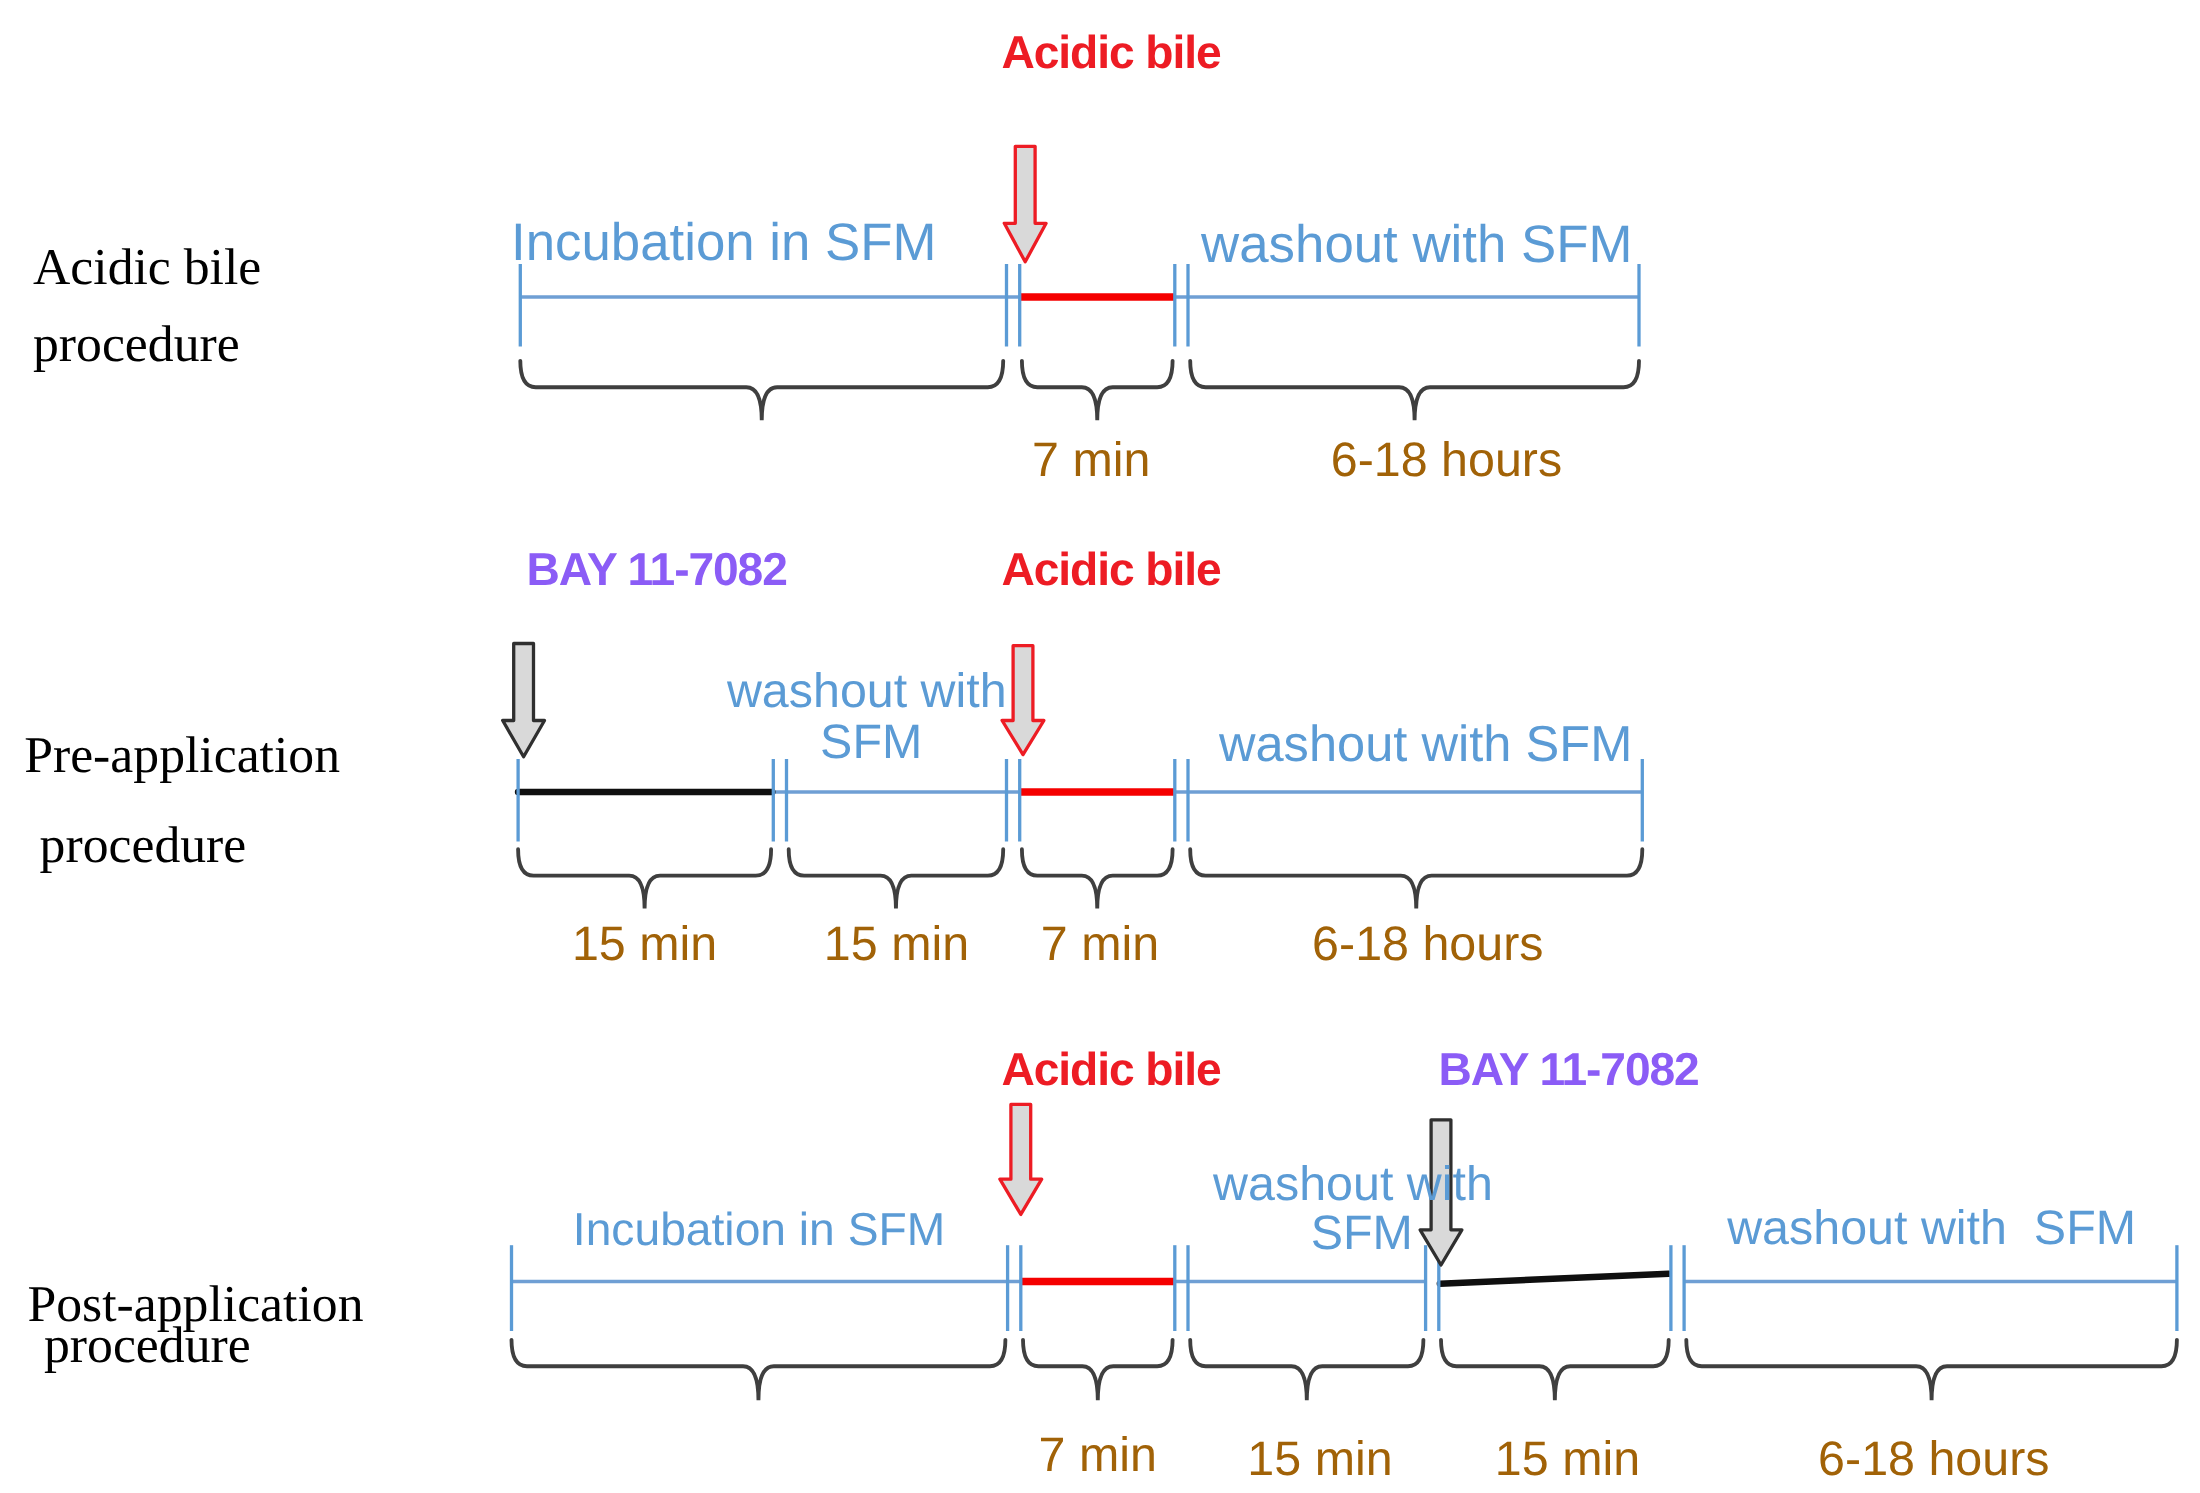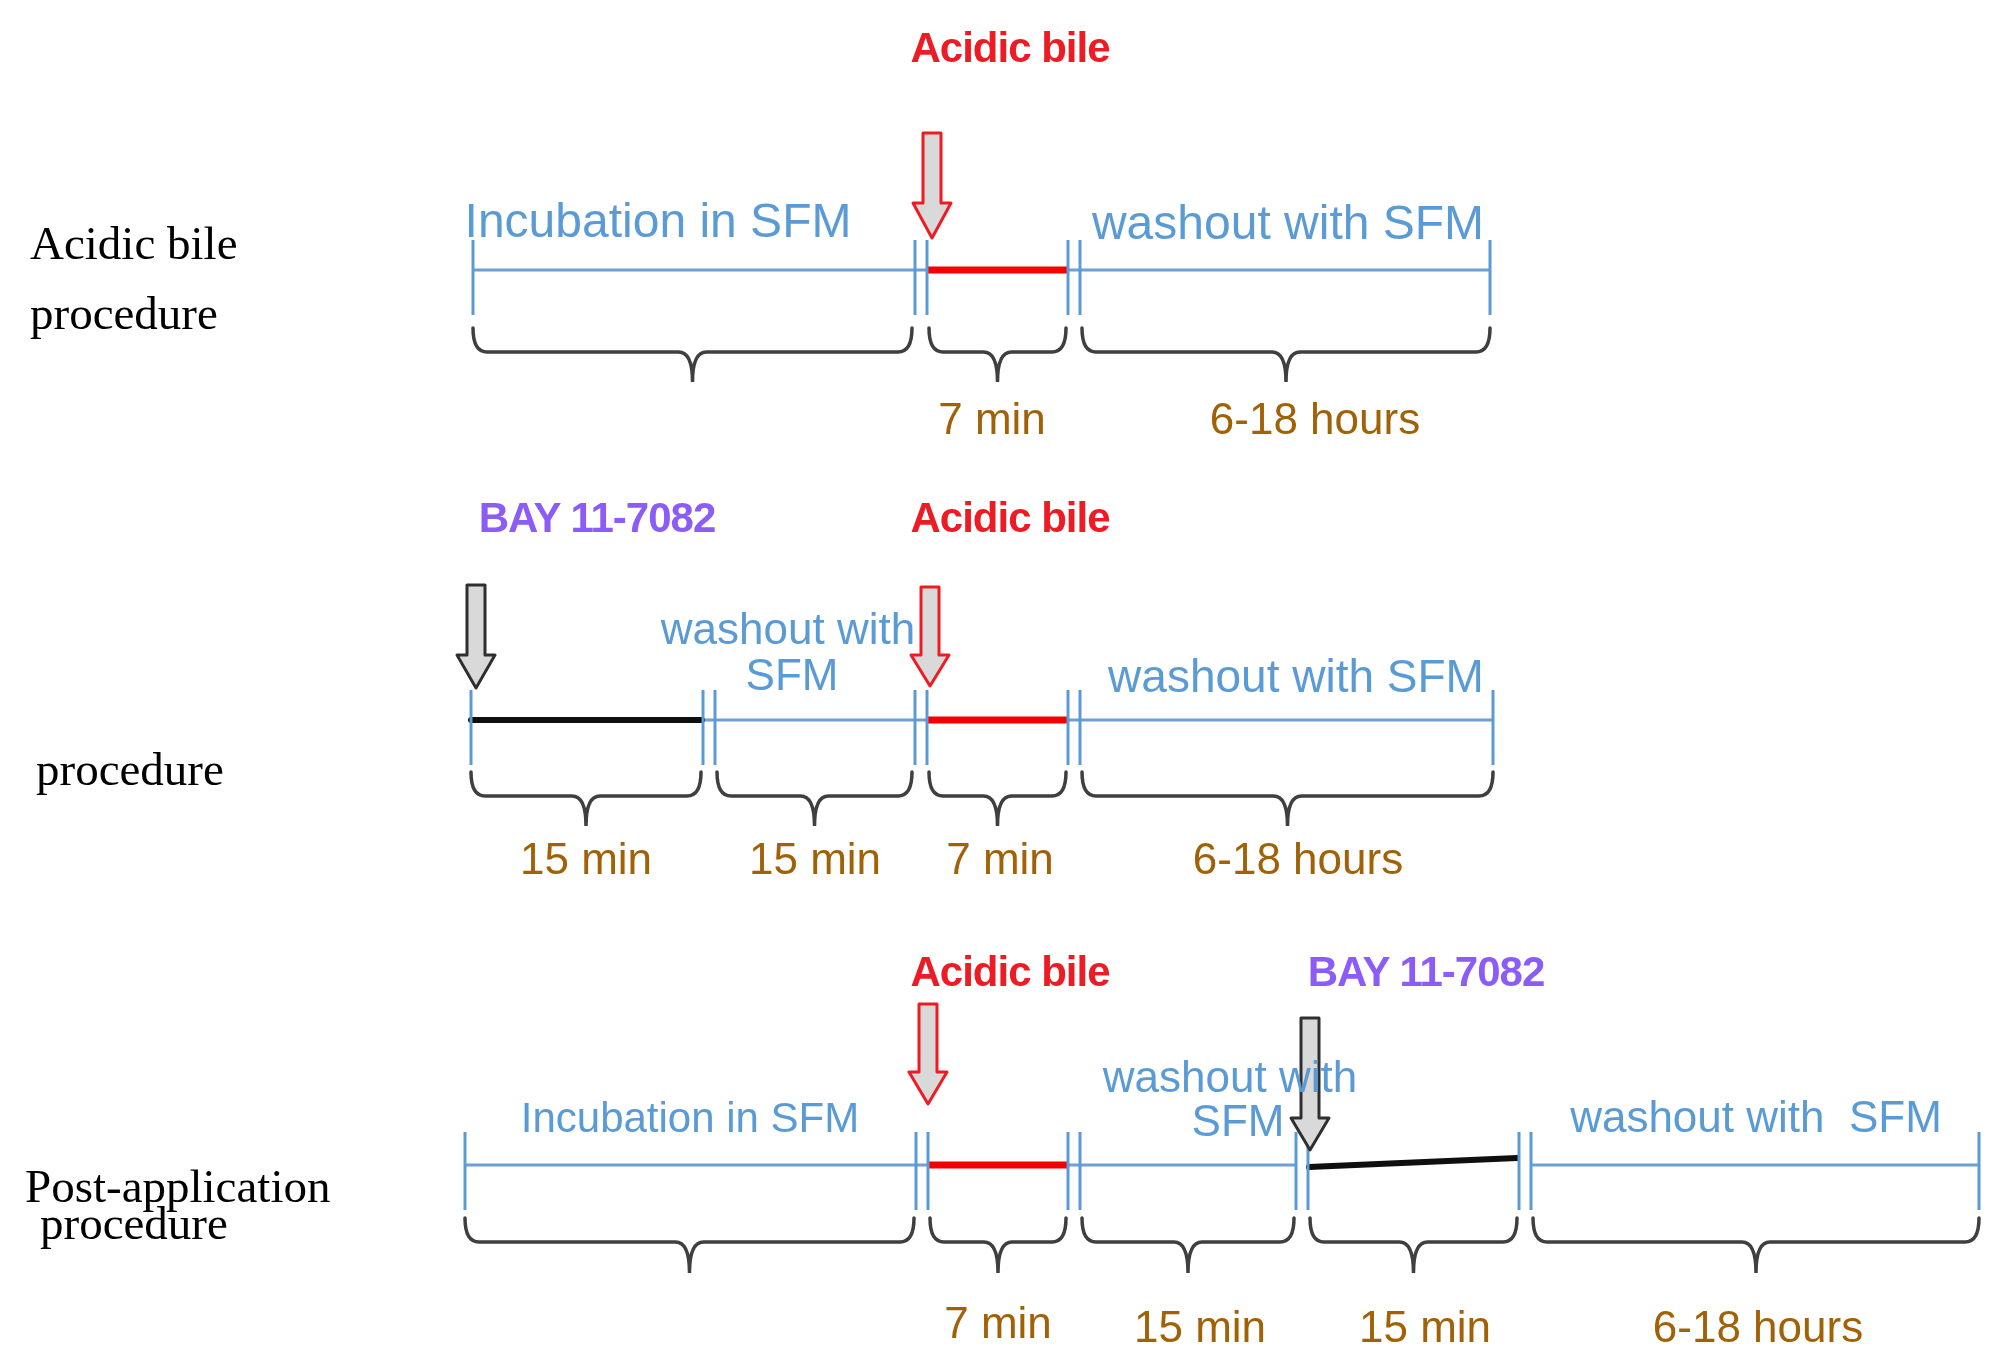--- a/index.html
+++ b/index.html
@@ -98,20 +98,21 @@
   <div class="t serif" style="left:30px;top:290px">procedure</div>
 
   <div class="t ctr title red" style="left:1010px;top:26px">Acidic bile</div>
 
   <div class="t ctr blue b48" style="left:658px;top:196px">Incubation in SFM</div>
   <div class="t ctr blue b48" style="left:1288px;top:198px">washout with SFM</div>
 
   <div class="t ctr time" style="left:992px;top:396px">7 min</div>
   <div class="t ctr time" style="left:1315px;top:396px">6-18 hours</div>
 
+  <div class="t serif" style="left:22px;top:664px">Pre-application</div>
   <div class="t serif" style="left:36px;top:746px">procedure</div>
 
   <div class="t ctr title" style="left:597px;top:496px">BAY 11-7082</div>
   <div class="t ctr title red" style="left:1010px;top:496px">Acidic bile</div>
 
   <div class="t ctr blue b36" style="left:788px;top:606px">washout with</div>
   <div class="t ctr blue b36" style="left:792px;top:652px">SFM</div>
 
   <div class="t ctr blue b46" style="left:1296px;top:652px">washout with SFM</div>
 

